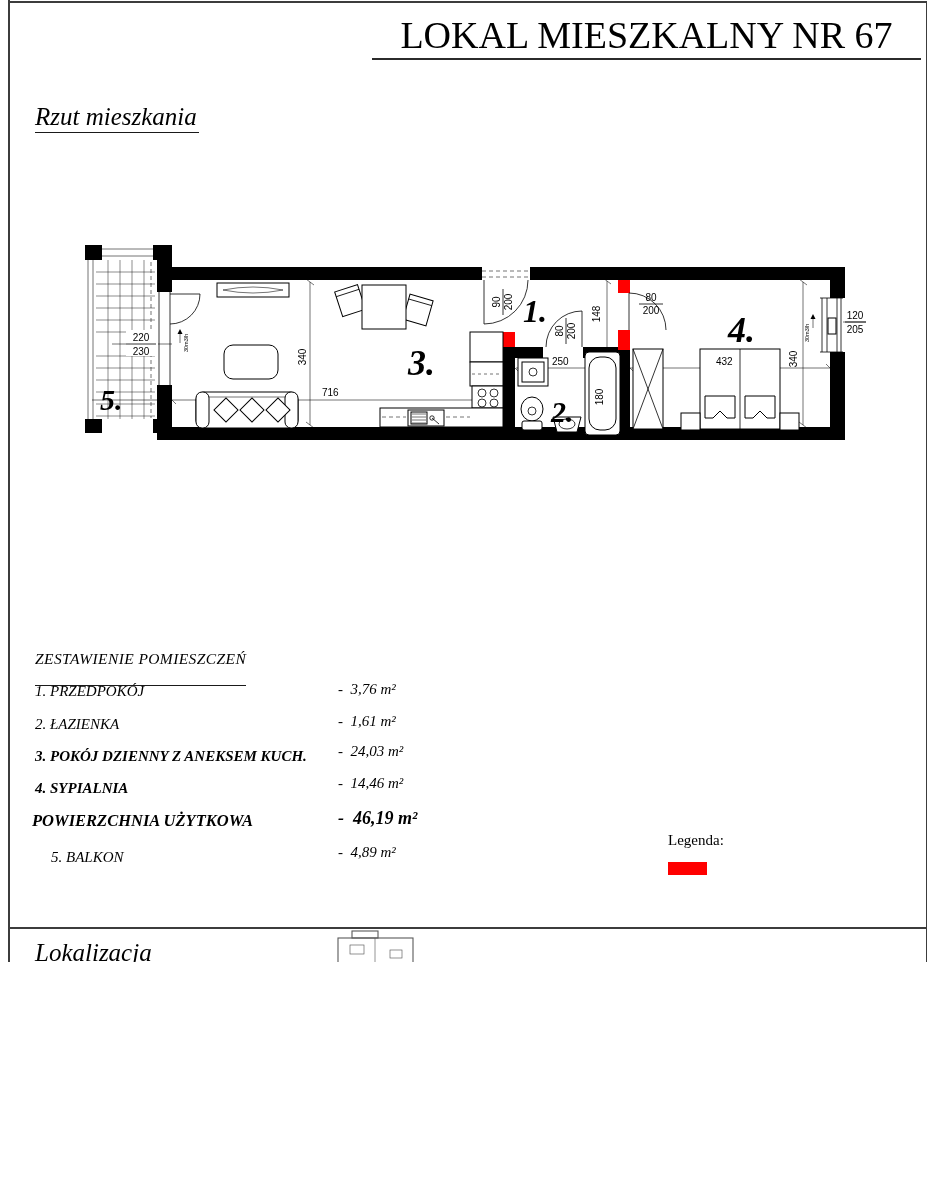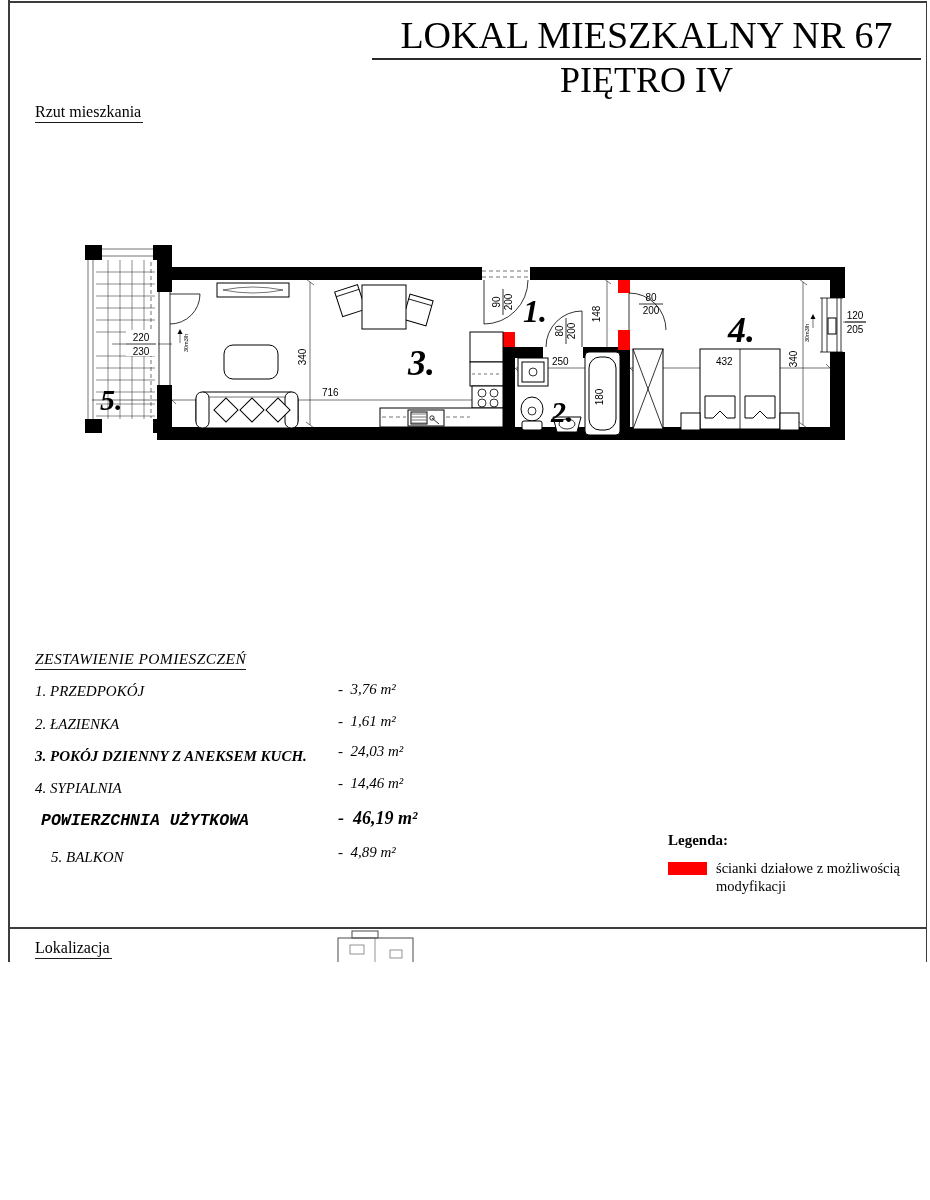--- a/index.html
+++ b/index.html
@@ -2,29 +2,29 @@
 <html><head>
 <meta charset="utf-8">
 <style>
   html,body{margin:0;padding:0;background:#fff;}
   body{font-family:"Liberation Serif",serif;color:#000;}
   .page{position:relative;width:930px;height:962px;background:#fff;overflow:hidden;}
   .bline{position:absolute;background:#3c3c3c;}
   .title-block{position:absolute;left:372px;top:14px;width:549px;text-align:center;}
   .title1{font-size:38px;line-height:1.12;border-bottom:2.5px solid #2b2b2b;padding-bottom:1px;white-space:nowrap;}
   .title2{font-size:36px;line-height:1.15;}
-  .seclabel{position:absolute;font-size:16px;border-bottom:1.5px solid #1a1a1a;padding:0 2px 1px 0;display:inline-block;}
-  .tbl-title{position:absolute;left:35px;top:650px;font-size:15.5px;font-style:italic;letter-spacing:.4px;border-bottom:1.2px solid #1a1a1a;padding-bottom:1px;}
+  .seclabel{position:absolute;font-size:25px;border-bottom:1.5px solid #1a1a1a;padding:0 2px 1px 0;display:inline-block;font-style:italic;}
+  .tbl-title{position:absolute;left:35px;top:650px;font-size:15.5px;font-style:italic;letter-spacing:.4px;border-bottom:1.2px solid #1a1a1a;padding-bottom:17px;}
   .trow{position:absolute;font-style:italic;font-size:15px;white-space:pre;}
   .tarea{position:absolute;font-style:italic;font-size:15px;white-space:pre;}
   .trow.bold,.tarea.bold{font-weight:bold;font-style:italic;}
   .trow.bold{font-size:16.5px;}
   .tarea.bold{font-size:18px;}
   .legend{position:absolute;left:668px;top:832px;width:260px;}
-  .legend .ltitle{font-size:15px;margin-bottom:10px;font-weight:bold;}
+  .legend .ltitle{font-size:15px;margin-bottom:10px;}
   .litem{display:flex;align-items:flex-start;margin-bottom:9px;}
   .swatch{width:39px;height:13px;flex:0 0 39px;margin-top:3px;margin-right:9px;}
   .llabel{font-size:14.5px;line-height:1.25;width:210px;}
   svg text{font-family:"Liberation Sans",sans-serif;fill:#000;}
   svg .rmlabel{font-family:"Liberation Serif",serif;font-style:italic;font-weight:bold;}
   svg .dim{font-size:10px;}
   svg .thin{stroke:#000;stroke-width:0.8;fill:none;}
   svg .vthin{stroke:#000;stroke-width:0.55;fill:none;}
   svg .furn{stroke:#000;stroke-width:1;fill:#fff;}
   svg .wall{fill:#000;stroke:none;}
@@ -35,21 +35,20 @@
 <div class="page">
 
   <div class="bline" style="left:8px;top:0;width:1.5px;height:1192px;"></div>
   <div class="bline" style="left:8px;top:1px;width:919px;height:1.5px;"></div>
   <div class="bline" style="left:925.5px;top:1px;width:1.5px;height:1190px;"></div>
   <div class="bline" style="left:8px;top:1189px;width:919px;height:2.5px;"></div>
   <div class="bline" style="left:8px;top:927px;width:918px;height:2px;"></div>
 
   <div class="title-block">
     <div class="title1">LOKAL MIESZKALNY NR 67</div>
-    <div class="title2">PIĘTRO IV</div>
   </div>
   <div class="seclabel" style="left:35px;top:103px;">Rzut mieszkania</div>
 
   <svg style="position:absolute;left:70px;top:238px;" width="810" height="228" viewBox="70 238 810 228">
 
     <g class="vthin">
       <line x1="92" y1="400" x2="502" y2="400"></line>
       <line x1="516" y1="368" x2="843" y2="368"></line>
       <line x1="310" y1="282" x2="310" y2="425"></line>
       <line x1="607" y1="281" x2="607" y2="368"></line>
@@ -298,32 +297,31 @@
     </g>
   </svg>
 
   <div class="tbl-title">ZESTAWIENIE POMIESZCZEŃ</div>
   <div class="trow" style="left:35px;top:683px;">1. PRZEDPOKÓJ</div>
   <div class="tarea" style="left:338px;top:681px;">-  3,76 m²</div>
   <div class="trow" style="left:35px;top:716px;">2. ŁAZIENKA</div>
   <div class="tarea" style="left:338px;top:713px;">-  1,61 m²</div>
   <div class="trow" style="left:35px;top:748px;font-weight:bold;">3. POKÓJ DZIENNY Z ANEKSEM KUCH.</div>
   <div class="tarea" style="left:338px;top:743px;">-  24,03 m²</div>
-  <div class="trow" style="left:35px;top:780px;">4. SYPIALNIA</div>
+  <div class="trow" style="left:35px;top:780px;font-weight:bold;">4. SYPIALNIA</div>
   <div class="tarea" style="left:338px;top:775px;">-  14,46 m²</div>
-  <div class="trow bold" style="left:41px;top:811px;font-family:Liberation Mono, monospace;">POWIERZCHNIA UŻYTKOWA</div>
+  <div class="trow bold" style="left:32px;top:811px;">POWIERZCHNIA UŻYTKOWA</div>
   <div class="tarea bold" style="left:338px;top:808px;">-  46,19 m²</div>
   <div class="trow" style="left:51px;top:849px;">5. BALKON</div>
   <div class="tarea" style="left:338px;top:844px;">-  4,89 m²</div>
 
   <div class="legend">
     <div class="ltitle">Legenda:</div>
     <div class="litem">
       <div class="swatch" style="background: rgb(255, 0, 0);"></div>
-      <div class="llabel">ścianki działowe z możliwością modyfikacji</div>
     </div>
   </div>
 
   <div class="seclabel" style="left:35px;top:939px;">Lokalizacja</div>
 
   <svg style="position:absolute;left:280px;top:930px;" width="345" height="260" viewBox="280 930 345 260">
     <g stroke="#5a5a5a" stroke-width="1.1" fill="none">
       <rect x="338" y="938" width="75" height="47"></rect>
       <rect x="312" y="985" width="98" height="198"></rect>
       <rect x="410" y="1095" width="200" height="88"></rect>

